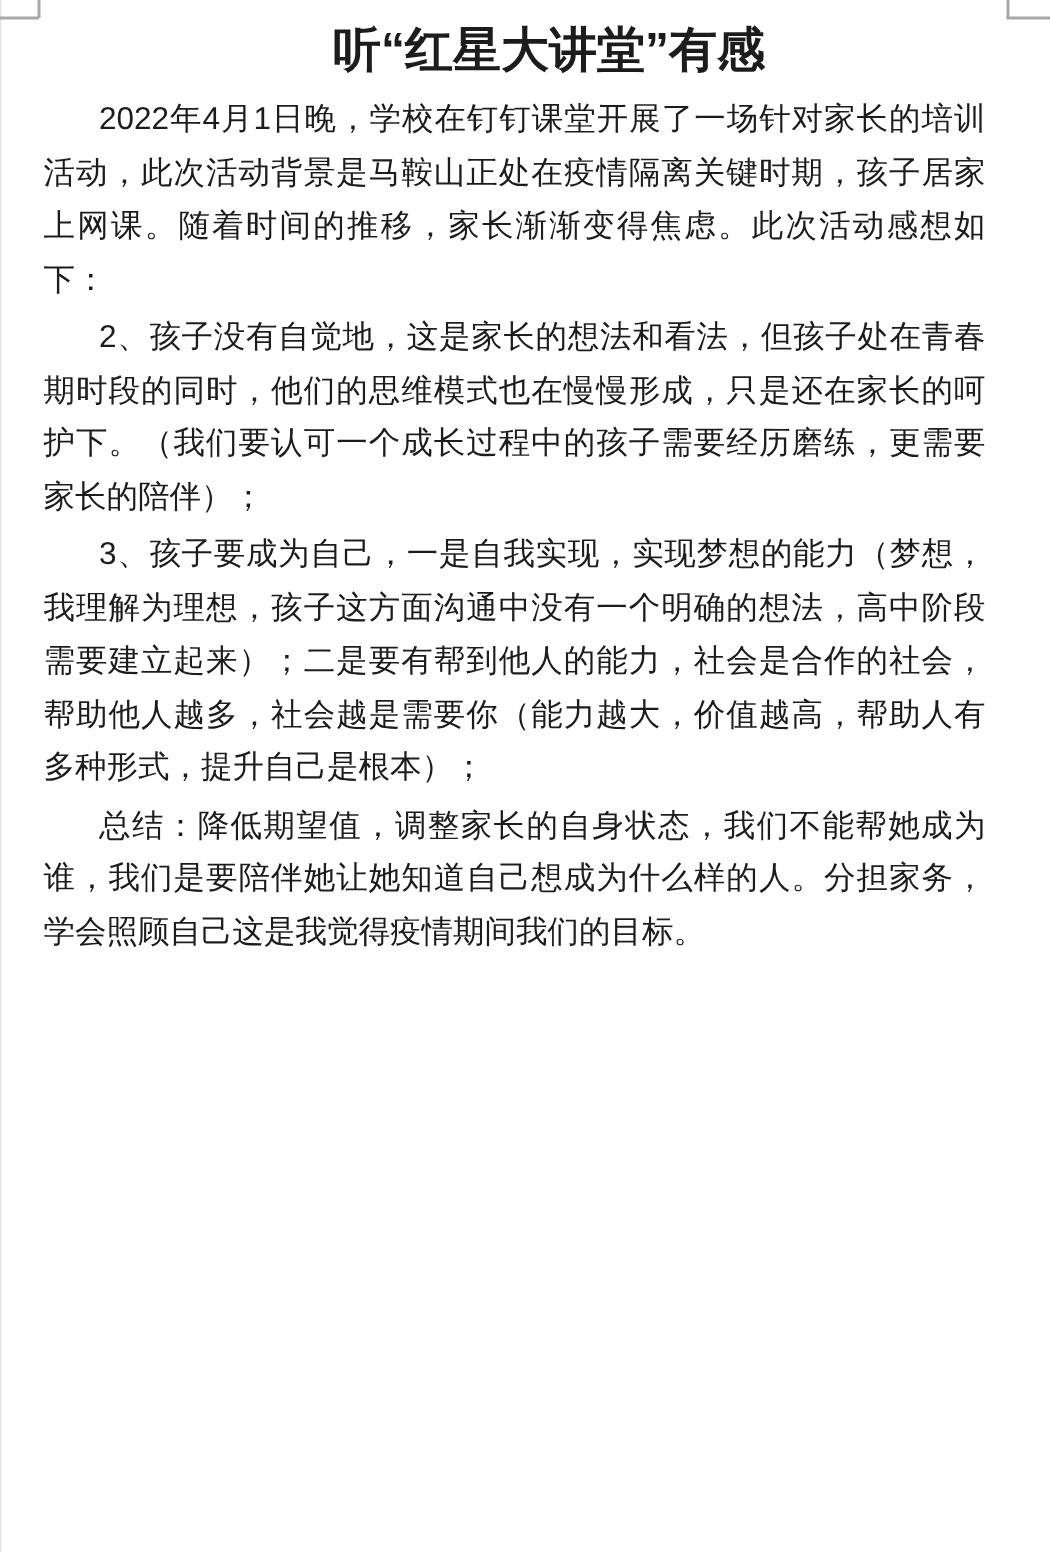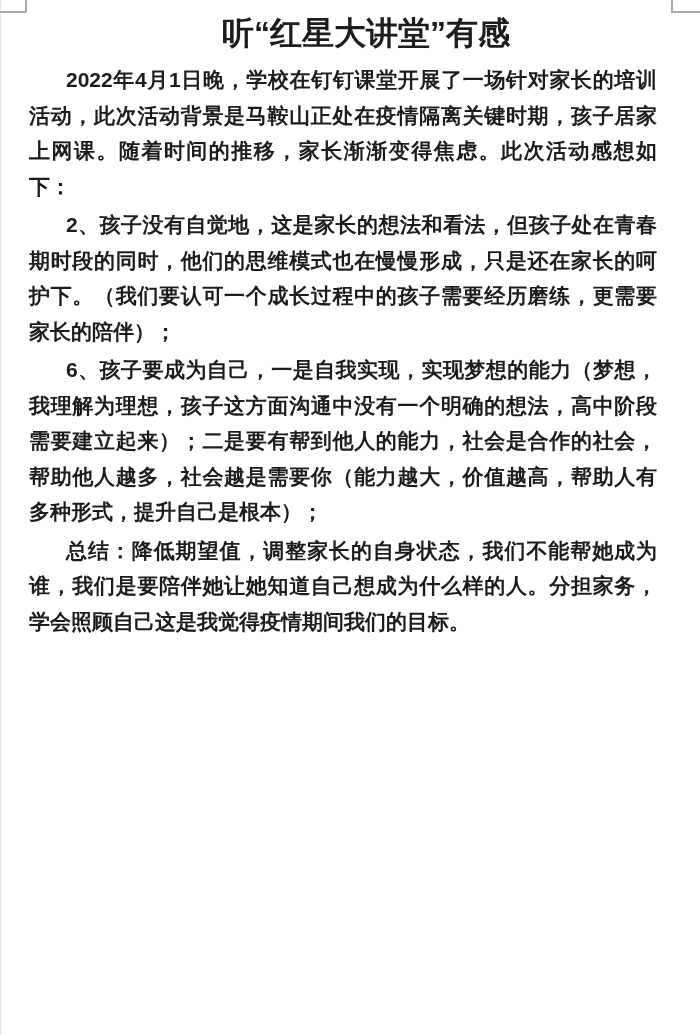--- a/index.html
+++ b/index.html
@@ -47,36 +47,35 @@
     top: 62px;
     left: 29px;
     width: 645px;
     font-size: 21px;
     line-height: 35.5px;
     text-align: justify;
   }
   .bodytext p {
     margin: 0 17px 3px 0;
     text-indent: 37px;
-    font-weight: bold;
   }
 </style>
 </head>
 <body>
 
 <div class="page">
 
   <div class="crop crop-tl-h"></div>
   <div class="crop crop-tl-v"></div>
   <div class="crop crop-tr-h"></div>
   <div class="crop crop-tr-v"></div>
 
   <h1 class="title">听“红星大讲堂”有感</h1>
 
   <div class="bodytext">
     <p>2022年4月1日晚，学校在钉钉课堂开展了一场针对家长的培训活动，此次活动背景是马鞍山正处在疫情隔离关键时期，孩子居家上网课。随着时间的推移，家长渐渐变得焦虑。此次活动感想如下：</p>
     <p>2、孩子没有自觉地，这是家长的想法和看法，但孩子处在青春期时段的同时，他们的思维模式也在慢慢形成，只是还在家长的呵护下。（我们要认可一个成长过程中的孩子需要经历磨练，更需要家长的陪伴）；</p>
-    <p>6、孩子要成为自己，一是自我实现，实现梦想的能力（梦想，我理解为理想，孩子这方面沟通中没有一个明确的想法，高中阶段需要建立起来）；二是要有帮到他人的能力，社会是合作的社会，帮助他人越多，社会越是需要你（能力越大，价值越高，帮助人有多种形式，提升自己是根本）；</p>
+    <p>3、孩子要成为自己，一是自我实现，实现梦想的能力（梦想，我理解为理想，孩子这方面沟通中没有一个明确的想法，高中阶段需要建立起来）；二是要有帮到他人的能力，社会是合作的社会，帮助他人越多，社会越是需要你（能力越大，价值越高，帮助人有多种形式，提升自己是根本）；</p>
     <p>总结：降低期望值，调整家长的自身状态，我们不能帮她成为谁，我们是要陪伴她让她知道自己想成为什么样的人。分担家务，学会照顾自己这是我觉得疫情期间我们的目标。</p>
 
   </div>
 
 </div>
 
 </body></html>

